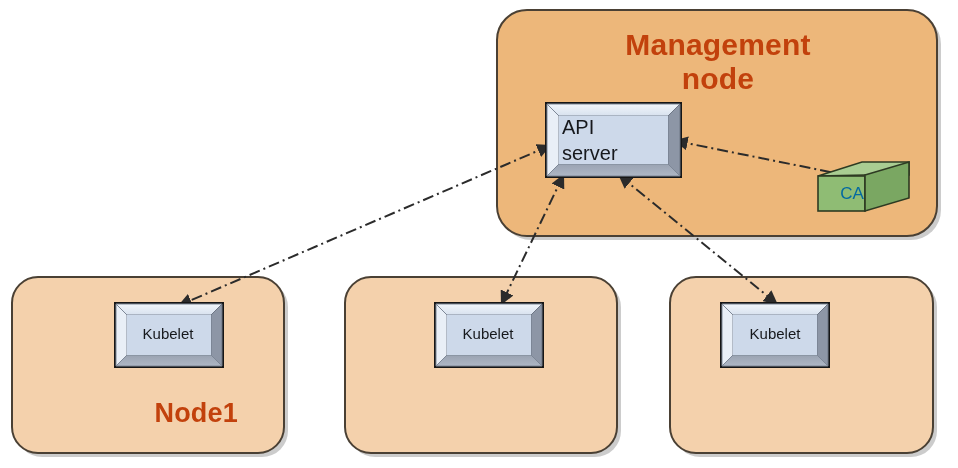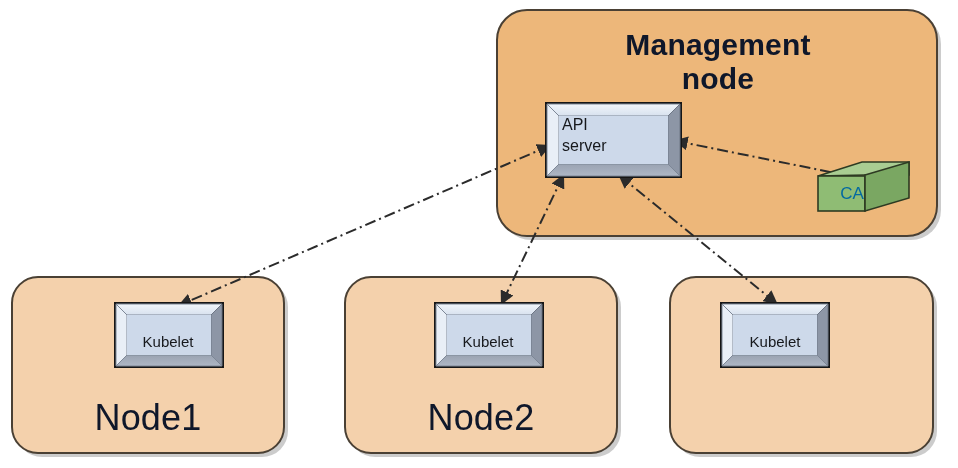--- a/index.html
+++ b/index.html
@@ -19,61 +19,61 @@
   }
   #diagram-svg {
     position: absolute;
     left: 0;
     top: 0;
     width: 958px;
     height: 468px;
   }
   .lbl {
     position: absolute;
-    color: #0f172a;
+    color: #c2410c;
     text-align: center;
     white-space: pre;
     line-height: 1.12;
     pointer-events: none;
   }
   .mgmt-title {
     left: 597px;
     top: 28px;
     width: 242px;
     font-size: 30px;
     font-weight: 700;
     letter-spacing: 0.2px;
   }
   .node-title {
-    font-size: 36px;
-    font-weight: 400;
+    font-size: 27px;
+    font-weight: 700;
     letter-spacing: 0.2px;
     top: 398px;
     width: 180px;
+    text-align: right;
   }
   .node-title.n1 { left: 58px; }
   .node-title.n2 { left: 391px; }
   .node-title.n3 { left: 712px; }
   .api-label {
     left: 562px;
     top: 114px;
     width: 110px;
     text-align: left;
-    font-size: 16px;
+    font-size: 20px;
     font-weight: 400;
     color: #16181c;
     line-height: 1.32;
   }
   .kubelet-label {
     font-size: 15px;
     font-weight: 400;
     color: #16181c;
     top: 326px;
     width: 120px;
-    margin-top: 8px;
   }
   .kubelet-label.k1 { left: 108px; }
   .kubelet-label.k2 { left: 428px; }
   .kubelet-label.k3 { left: 715px; }
   .ca-label {
     left: 822px;
     top: 184px;
     width: 60px;
     font-size: 17px;
     font-weight: 400;
@@ -188,15 +188,14 @@
   <div class="lbl api-label">API
 server</div>
 
   <div class="lbl ca-label">CA</div>
 
   <div class="lbl kubelet-label k1">Kubelet</div>
   <div class="lbl kubelet-label k2">Kubelet</div>
   <div class="lbl kubelet-label k3">Kubelet</div>
 
   <div class="lbl node-title n1">Node1</div>
-  <div class="lbl node-title n2">Node2</div>
 
 </div>
 
 </body></html>

